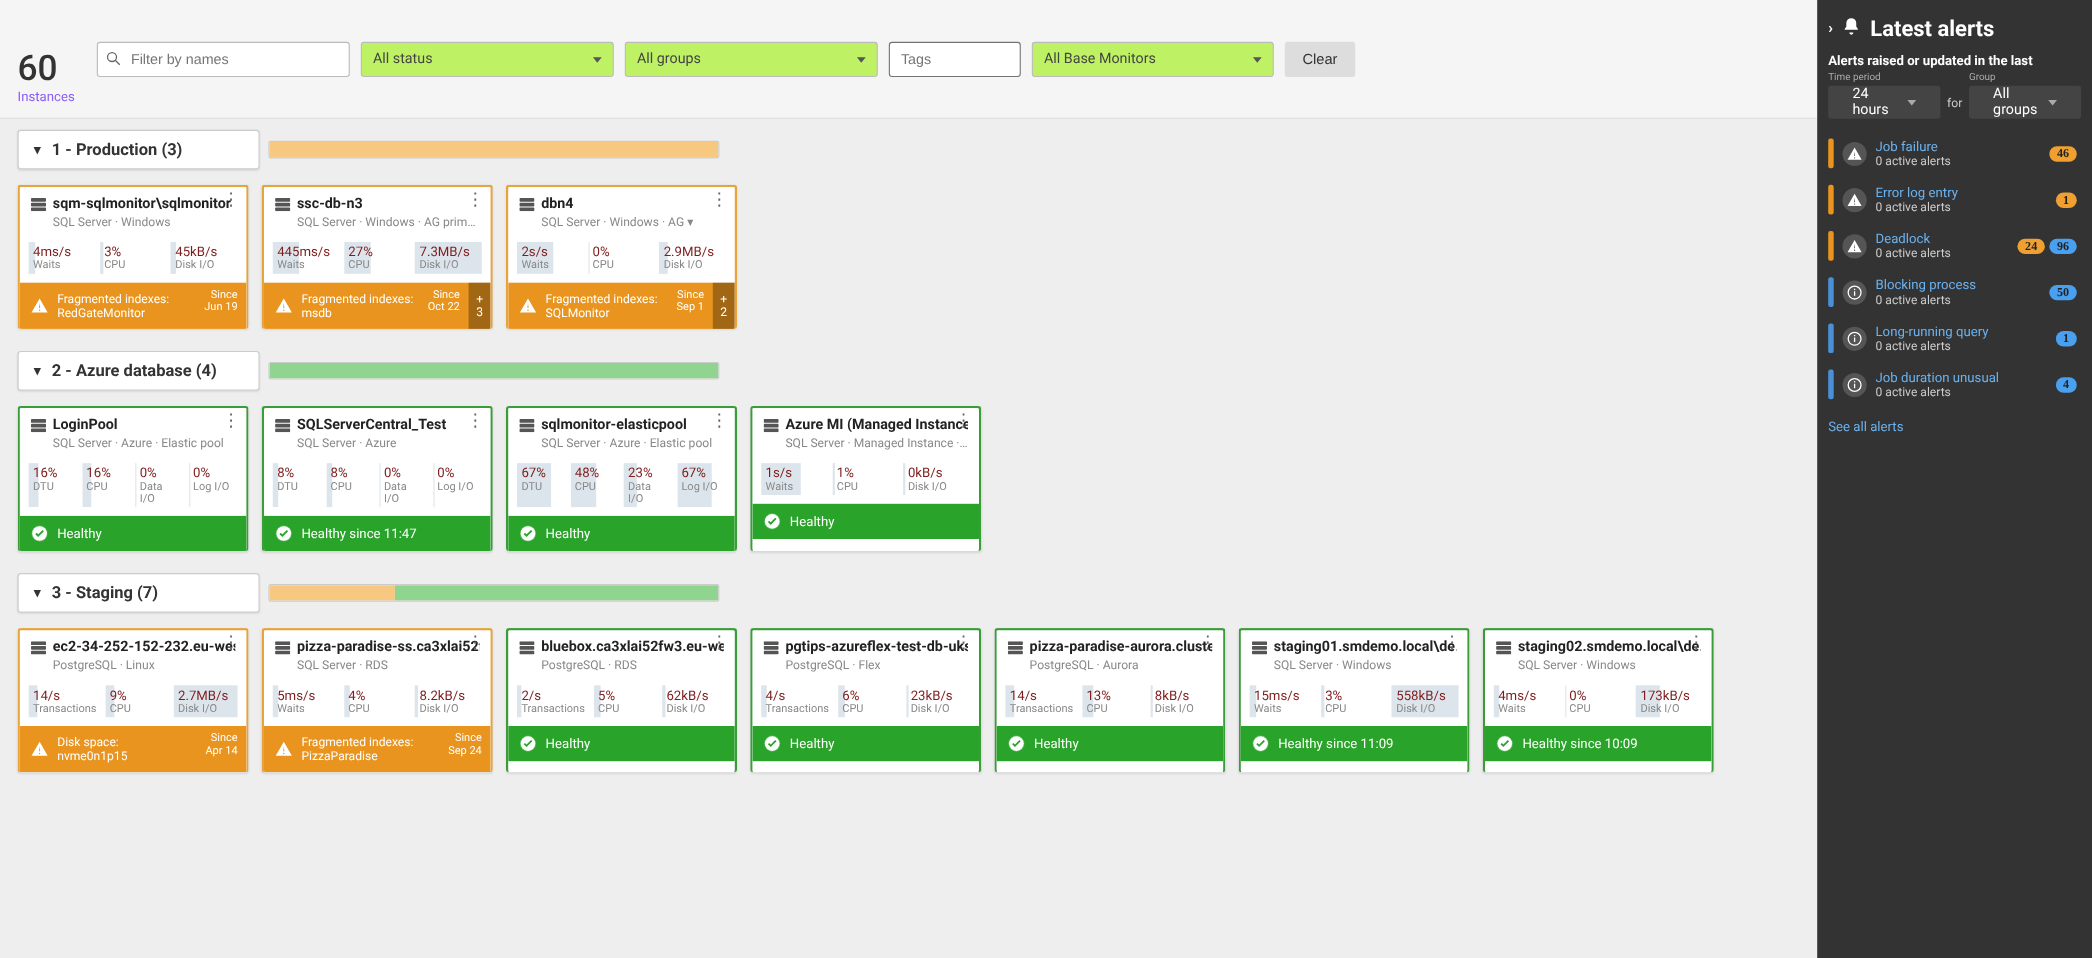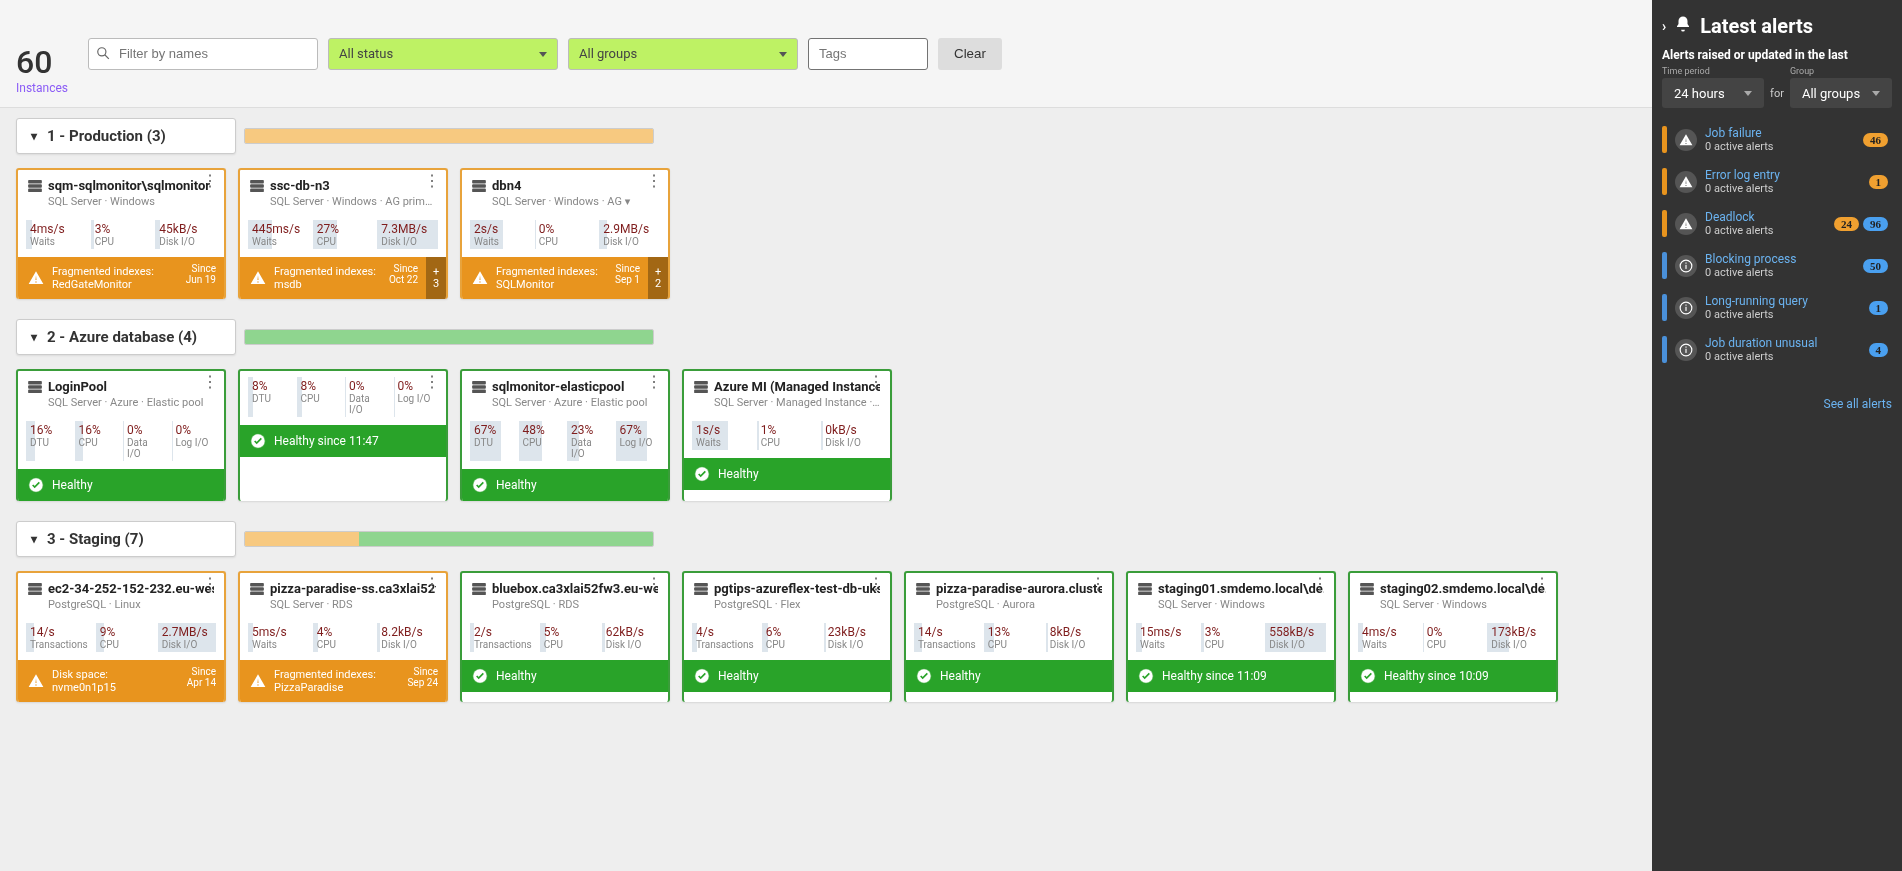--- a/index.html
+++ b/index.html
@@ -53,38 +53,38 @@
 .card-status .since { position: absolute; right: 8px; top: 6px; text-align: right; font-size: 10px; line-height: 11px; }
 .card-status .plus { position: absolute; right: 0; top: 0; bottom: 0; width: 20px; background: rgba(0,0,0,0.3); display: flex; flex-direction: column; align-items: center; justify-content: center; font-size: 11px; line-height: 12px; }
 .card-status.orange .txt { padding-right: 50px; }
 .card-status.orange.with-plus .since { right: 28px; }
 
 .sidebar { width: 250px; background: #333333; color: #ddd; padding: 14px 10px; font-size: 12px; }
 .side-head { display: flex; align-items: center; gap: 8px; font-size: 20px; font-weight: 700; color: #fff; margin-bottom: 10px; }
 .side-caret { font-size: 14px; }
 .side-sub { font-size: 12px; font-weight: 700; color: #fff; margin-bottom: 4px; }
 .side-selects { display: flex; align-items: center; gap: 6px; margin-bottom: 12px; }
-.side-sel { flex: 1; background: #444; border-radius: 3px; padding: 6px 12px; font-size: 13px; color: #fff; display: flex; align-items: center; justify-content: space-between; height: 30px; }
+.side-sel { flex: 1; background: #444; border-radius: 3px; padding: 6px 22px; font-size: 13px; color: #fff; display: flex; align-items: center; justify-content: space-between; height: 30px; }
 .side-sel .caret { border-left: 4px solid transparent; border-right: 4px solid transparent; border-top: 5px solid #aaa; }
 .side-sel-lbl { font-size: 9px; color: #aaa; margin-bottom: 2px; }
 .side-sel-wrap { flex: 1; }
 .for-txt { font-size: 11px; color: #ccc; }
 .alert-item { display: flex; align-items: center; gap: 8px; padding: 6px 4px 6px 0; border-radius: 3px; margin-bottom: 3px; position: relative; }
 .alert-stripe { width: 5px; align-self: stretch; border-radius: 2px; }
 .alert-stripe.orange { background: #e8941e; }
 .alert-stripe.blue { background: #4a90d9; }
 .alert-ic { width: 22px; height: 22px; border-radius: 50%; background: #555; display: flex; align-items: center; justify-content: center; font-size: 12px; color: #fff; flex: none; }
 .alert-body { flex: 1; min-width: 0; }
 .alert-title { color: #6bb3f0; font-size: 12px; white-space: nowrap; overflow: hidden; text-overflow: ellipsis; }
 .alert-sub { color: #ccc; font-size: 11px; }
 .alert-badges { display: flex; gap: 4px; }
 .badge { border-radius: 9px; padding: 1px 7px; font-size: 11px; font-weight: 700; color: #222; font-family: Liberation Serif, serif; }
 .badge.orange { background: #f0a030; }
 .badge.blue { background: #4aa0f0; }
-.see-all { text-align: right; margin-top: 28px; }
+.see-all { text-align: left; margin-top: 12px; }
 .see-all a { color: #6bb3f0; text-decoration: none; font-size: 12px; }
 
 .svr-ic svg { width: 14px; height: 12px; display: block; }
 </style>
 </head>
 <body>
 
 <div class="app">
   <div class="main">
     <div class="toolbar">
@@ -105,20 +105,24 @@
         <span>All status</span>
         <span class="caret"></span>
       </div>
       <div class="select groups">
         <span>All groups</span>
         <span class="caret"></span>
       </div>
       <div class="tags-input">
         <input type="text" placeholder="Tags" style="">
       </div>
+      <div class="select monitors">
+        <span>All Base Monitors</span>
+        <span class="caret"></span>
+      </div>
       <button class="clear-btn">Clear</button>
     </div>
 
     <div class="content" id="content">
         <div class="group">
           <div class="group-header">
             <div class="group-title-box">
               <span class="chev">▾</span>
               <span>1 - Production (3)</span>
             </div>
@@ -303,20 +307,33 @@
                 <span class="st-ic"><svg width="16" height="16" viewBox="0 0 24 24">
                     <circle cx="12" cy="12" r="11" fill="#fff" opacity="0.25"></circle>
                     <circle cx="12" cy="12" r="10" fill="#fff"></circle>
                     <path d="M7 12l3 3 7-7" stroke="#29a329" stroke-width="2.5" fill="none"></path>
                   </svg></span>
                 <span class="txt">Healthy</span>
               </div>
             </div>
             <div class="card b-green">
               <div class="menu-dots">⋮</div>
+              <div class="card-head">
+                <div class="card-name">
+                  <span class="svr-ic">
+                    <svg viewBox="0 0 16 14" fill="#555">
+                      <rect x="0" y="0" width="16" height="4" rx="1"></rect>
+                      <rect x="0" y="5" width="16" height="4" rx="1"></rect>
+                      <rect x="0" y="10" width="16" height="4" rx="1"></rect>
+                    </svg>
+                  </span>
+                  <span>SQLServerCentral_Test</span>
+                </div>
+                <div class="card-sub">SQL Server · Azure</div>
+              </div>
               <div class="card-metrics">
                 <div class="metric">
                   <div class="bar" style="width:12%"></div>
                   <div class="val">8%</div>
                   <div class="lbl">DTU</div>
                 </div>
                 <div class="metric">
                   <div class="bar" style="width:12%"></div>
                   <div class="val">8%</div>
                   <div class="lbl">CPU</div>

